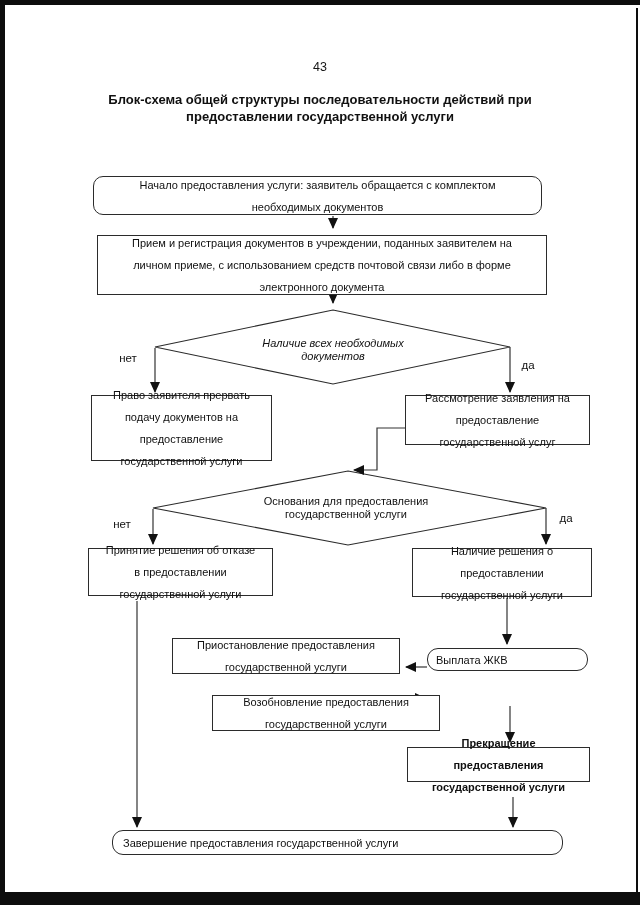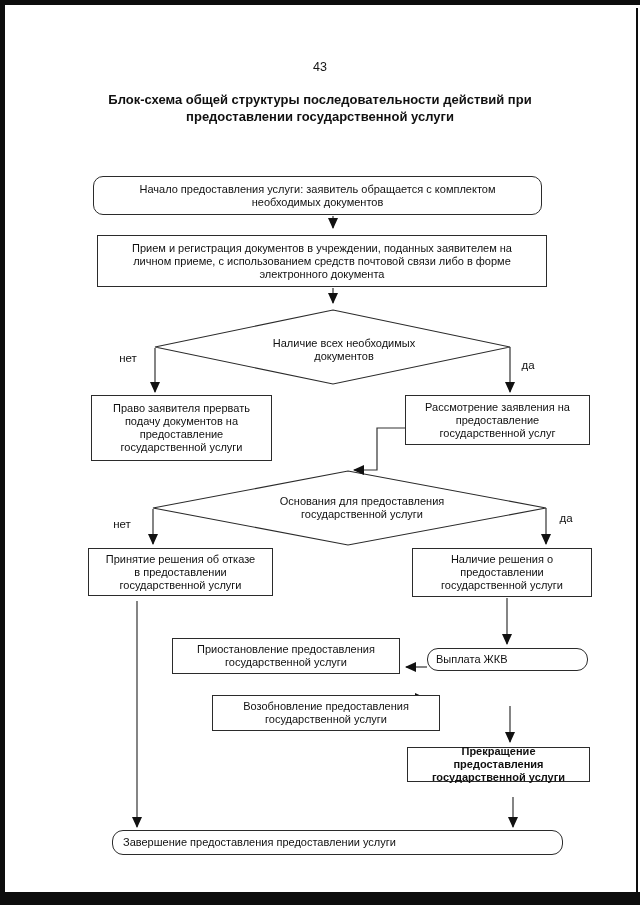--- a/index.html
+++ b/index.html
@@ -14,46 +14,46 @@
   #border-left{left:0;top:0;width:5px;height:905px;}
   #border-bottom{left:0;top:892px;width:640px;height:13px;}
   #border-right{left:636px;top:8px;width:2px;height:890px;}
   #page-number{position:absolute;left:0;top:60px;width:640px;text-align:center;
     font-size:12.5px;color:#151515;}
   #doc-title{position:absolute;left:70px;top:92px;width:500px;text-align:center;
     font-weight:bold;font-size:13px;line-height:16.5px;white-space:pre-line;color:#101010;}
   .node{
     position:absolute;border:1.3px solid #2b2b2b;background:#fff;box-sizing:border-box;
     display:flex;align-items:center;justify-content:center;
-    text-align:center;font-size:11px;line-height:13px;white-space:pre-line;
+    text-align:center;font-size:11px;line-height:22px;white-space:pre-line;
     padding:2px 8px;color:#101010;
   }
   .rounded{border-radius:10px;}
   .left-text{justify-content:flex-start;text-align:right;padding-left:10px;border-radius:11px;}
   .dtext{
     position:absolute;display:flex;align-items:center;justify-content:center;
     text-align:center;font-size:11px;line-height:13px;white-space:pre-line;color:#101010;
   }
   .edge-label{position:absolute;width:40px;text-align:center;font-size:11.5px;color:#101010;}
   #connectors{position:absolute;left:0;top:0;pointer-events:none;}
 
   
   #node-start{left:93px;top:176px;width:449px;height:39px;}
-  #node-reception{left:97px;top:235px;width:450px;height:52px;}
+  #node-reception{left:97px;top:235px;width:450px;height:60px;}
   #node-interrupt{left:91px;top:395px;width:181px;height:66px;}
   #node-review{left:405px;top:395px;width:185px;height:50px;}
   #node-refusal{left:88px;top:548px;width:185px;height:48px;}
   #node-approval{left:412px;top:548px;width:180px;height:49px;}
   #node-suspension{left:172px;top:638px;width:228px;height:36px;}
   #node-payment{left:427px;top:648px;width:161px;height:23px;padding-left:8px;}
   #node-resumption{left:172px;top:695px;width:228px;height:36px;margin-left:40px;}
   #node-termination{left:407px;top:747px;width:183px;height:35px;font-weight:bold;}
   #node-completion{left:112px;top:830px;width:451px;height:25px;}
-  #dtext-documents{left:234px;top:331px;width:220px;height:38px;}
-  #dtext-grounds{left:252px;top:489px;width:220px;height:38px;text-align:center;}
+  #dtext-documents{left:223px;top:331px;width:220px;height:38px;font-style:italic;}
+  #dtext-grounds{left:236px;top:489px;width:220px;height:38px;text-align:center;}
   #label-no-1{left:108px;top:352px;}
   #label-yes-1{left:508px;top:359px;}
   #label-no-2{left:102px;top:518px;}
   #label-yes-2{left:546px;top:512px;}
 </style>
 </head>
 <body>
 
 <div id="page">
 
@@ -127,19 +127,19 @@
 
   <div class="node left-text" id="node-payment">Выплата ЖКВ</div>
 
   <div class="node" id="node-resumption">Возобновление предоставления
 государственной услуги</div>
 
   <div class="node" id="node-termination">Прекращение
 предоставления
 государственной услуги</div>
 
-  <div class="node rounded left-text" id="node-completion">Завершение предоставления предоставлении услуги</div>
+  <div class="node rounded left-text" id="node-completion">Завершение предоставления государственной услуги</div>
 
   <div class="scan-border" id="border-top"></div>
   <div class="scan-border" id="border-left"></div>
   <div class="scan-border" id="border-bottom"></div>
   <div class="scan-border" id="border-right"></div>
 </div>
 
 </body></html>

